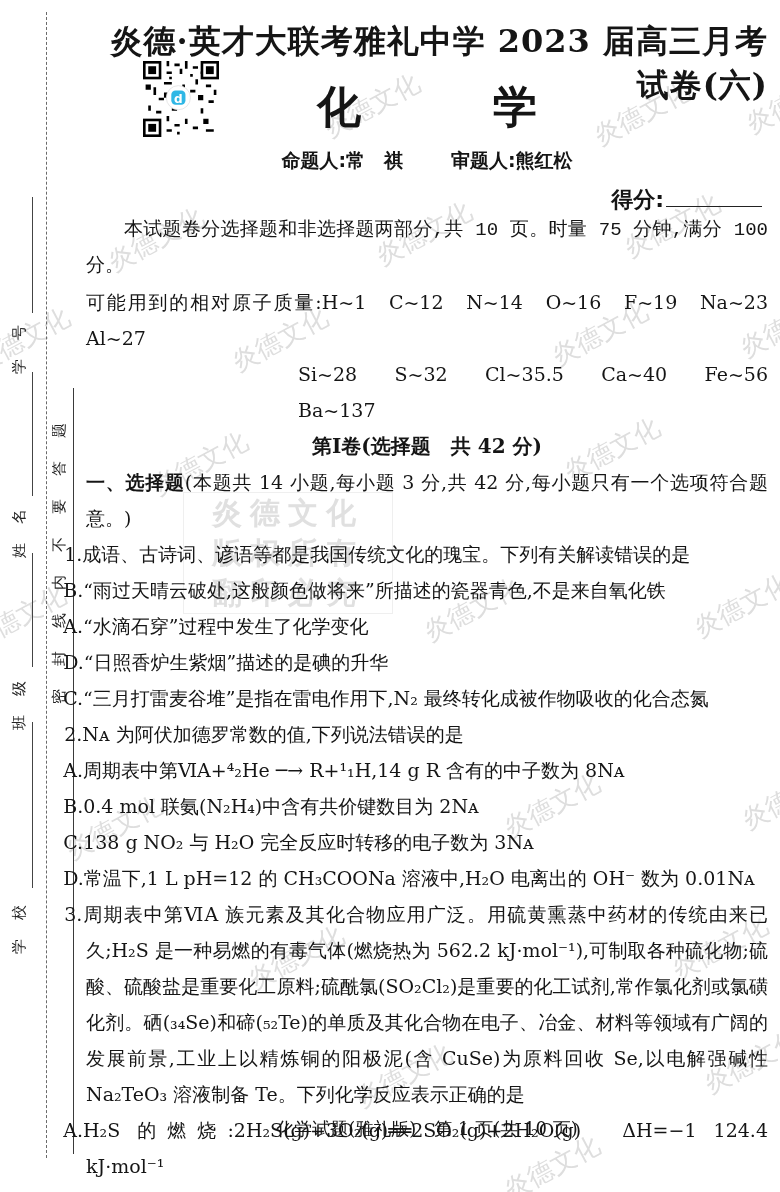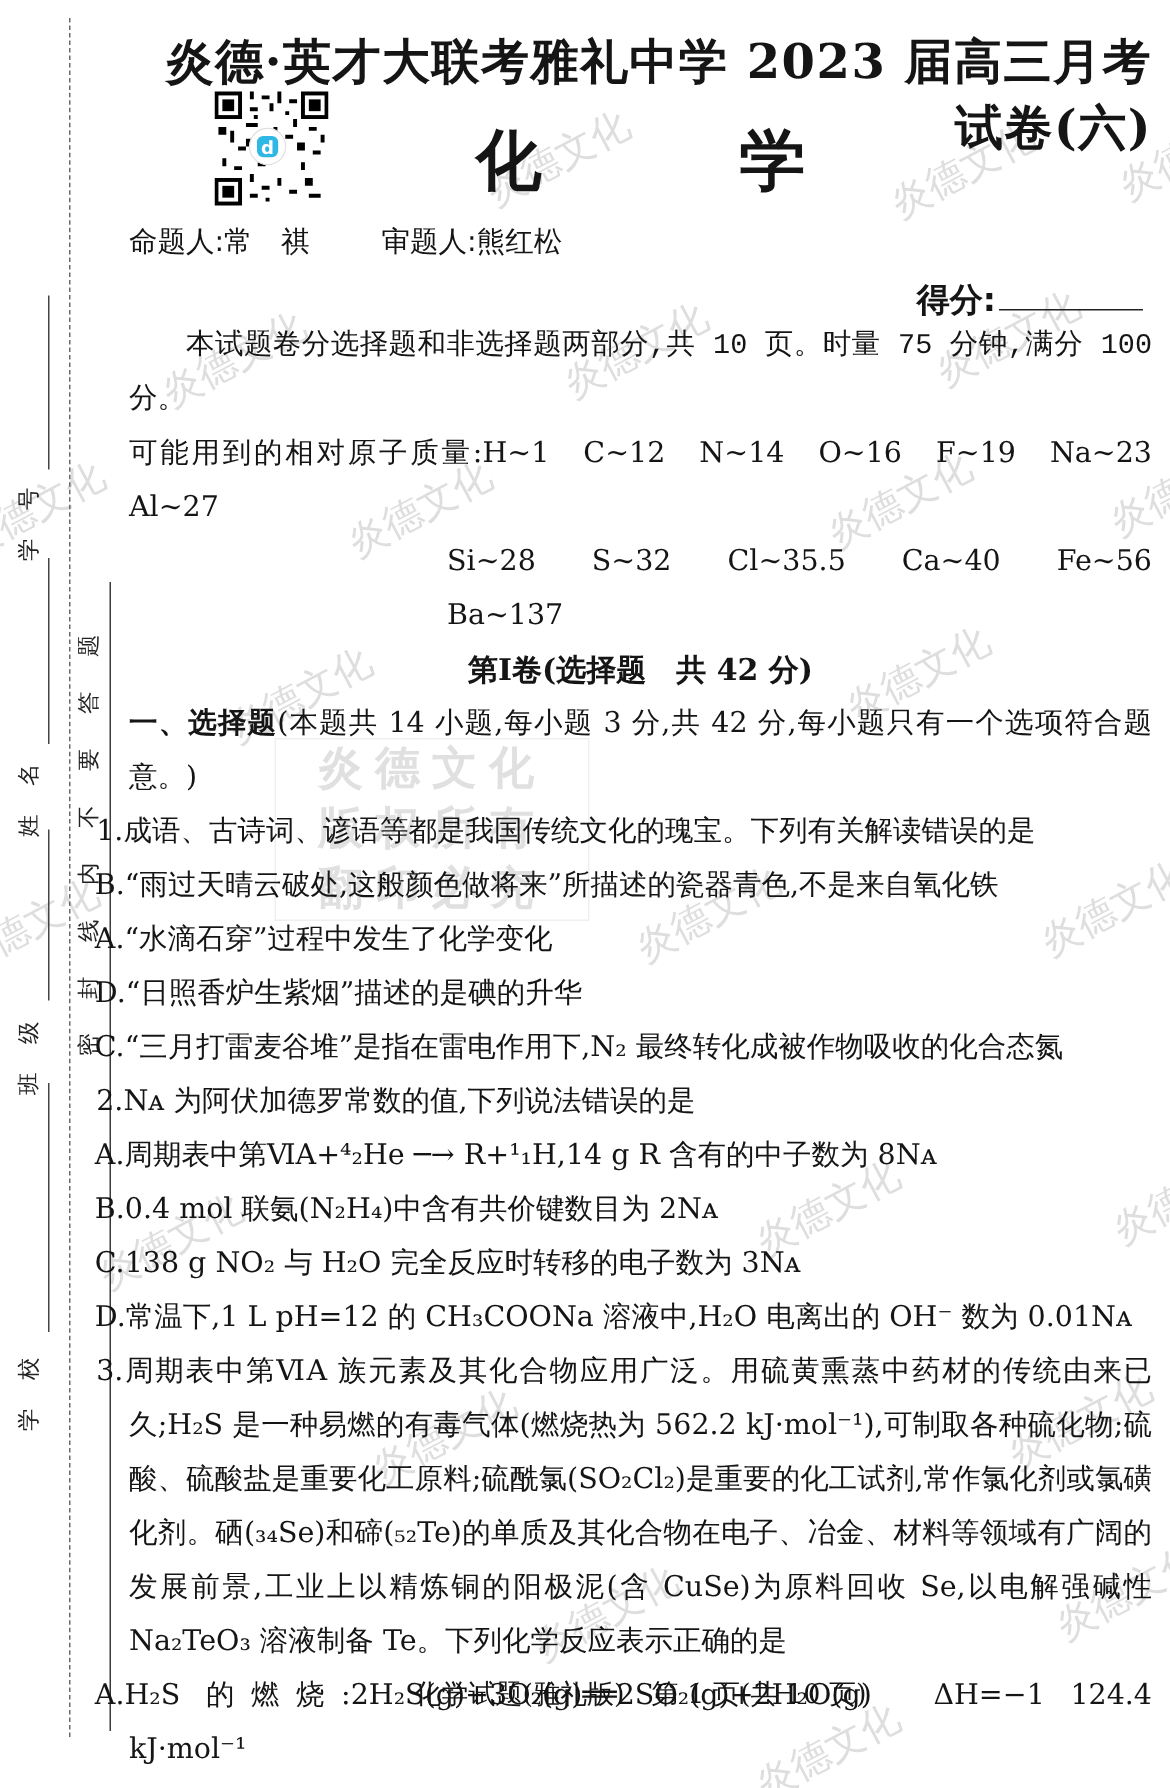--- a/index.html
+++ b/index.html
@@ -47,22 +47,22 @@
   .exam-title{
     position:absolute;left:86px;top:20px;width:682px;text-align:right;
     font-size:32px;font-weight:bold;letter-spacing:1px;z-index:2;
   }
   .qr{position:absolute;left:143px;top:60px;z-index:2;}
   .subject-title{
     position:absolute;left:86px;top:78px;width:682px;text-align:center;
     font-size:44px;font-weight:bold;z-index:2;
   }
   .setter-row{
-    position:absolute;left:86px;top:148px;width:682px;text-align:left;
-    font-size:19px;font-weight:normal;z-index:2;
+    position:absolute;left:86px;top:148px;width:682px;text-align:center;
+    font-size:19px;font-weight:bold;z-index:2;
     font-family:"DejaVu Sans","Liberation Sans",sans-serif;
   }
   .setter-row .gap{display:inline-block;width:48px;}
   .score-row{
     position:absolute;left:86px;top:184px;width:676px;text-align:right;
     font-size:22px;font-weight:bold;z-index:2;
     font-family:"DejaVu Sans","Liberation Sans",sans-serif;
   }
   .score-blank{display:inline-block;width:96px;height:1em;
     border-bottom:1.5px solid #222;margin-left:2px;}

